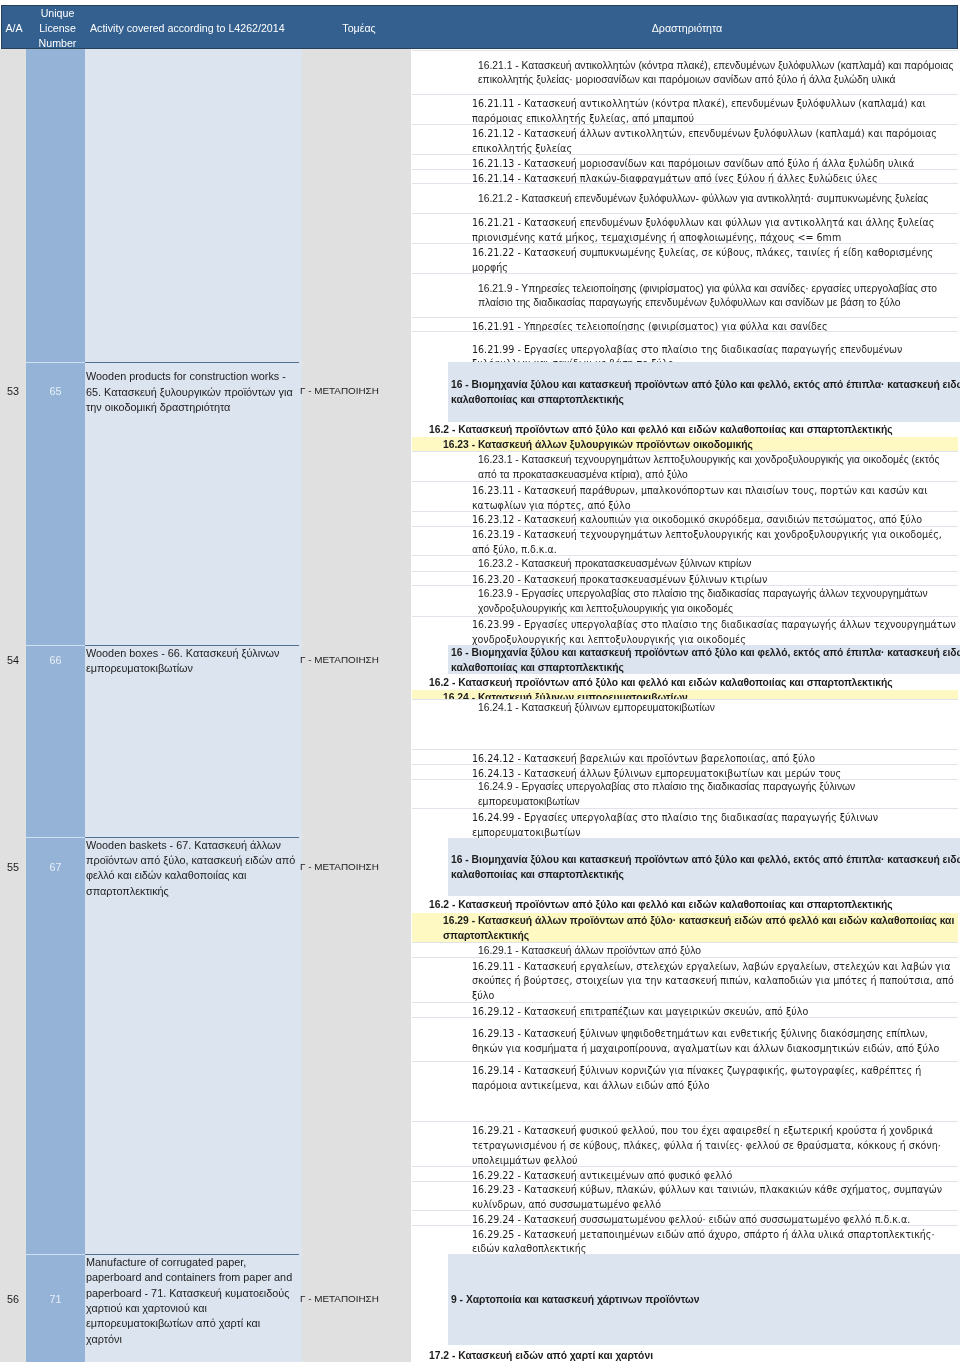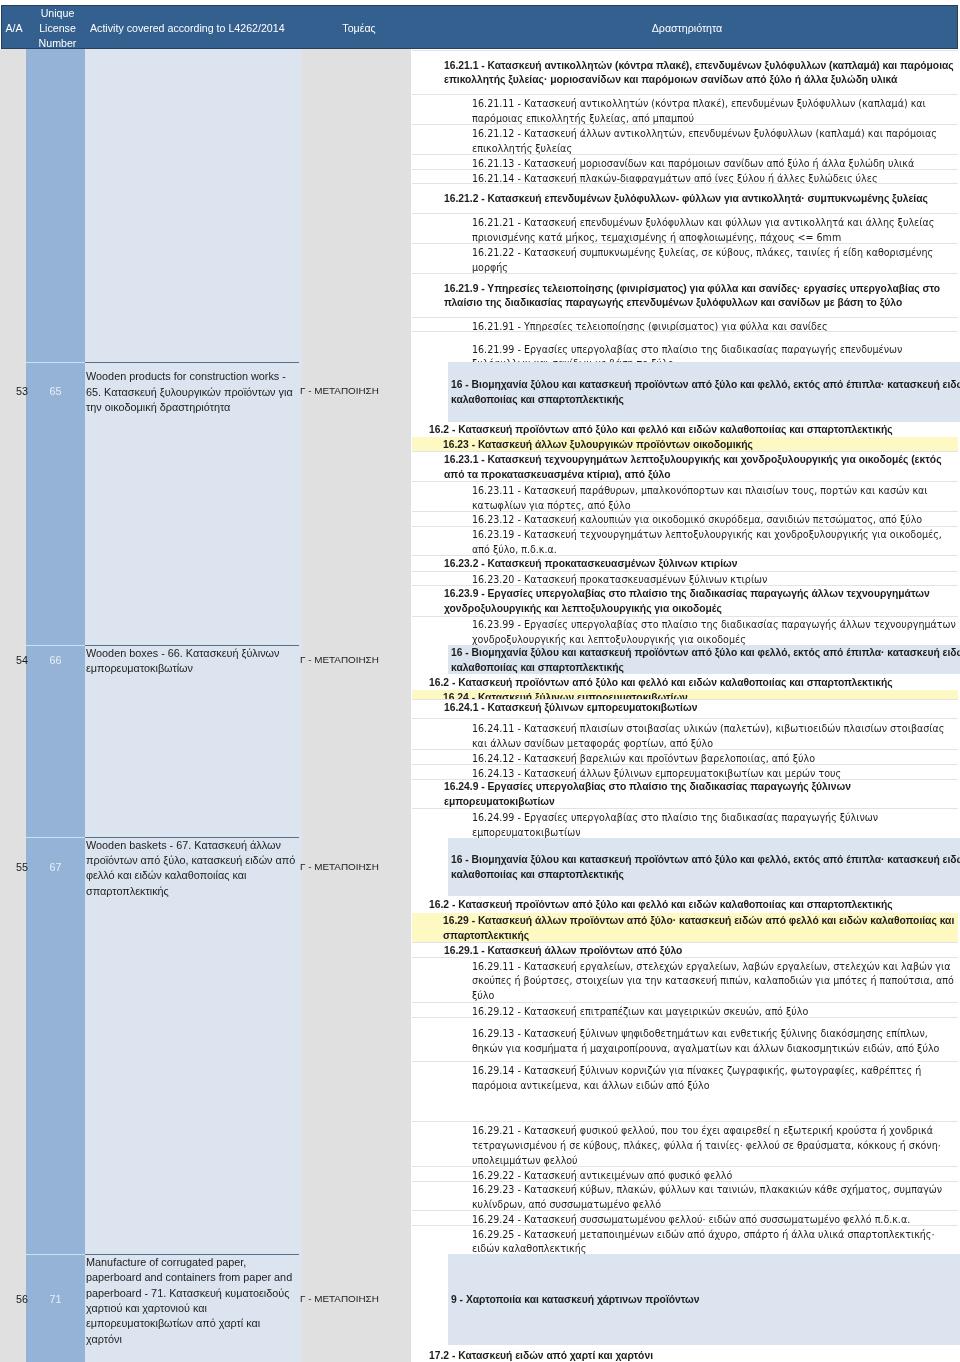--- a/index.html
+++ b/index.html
@@ -19,37 +19,37 @@
   .hc5{left:412px;width:546px;}
 
   
   .col-aa {position:absolute;left:0;  top:49px;width:26px; height:1313px;background:#E0E0E0;}
   .col-lic{position:absolute;left:26px;top:49px;width:59px; height:1313px;background:#94B3D7;}
   .col-act{position:absolute;left:85px;top:49px;width:217px;height:1313px;background:#DCE4EF;}
   .col-sec{position:absolute;left:302px;top:49px;width:109px;height:1313px;background:#E0E0E0;}
 
   .lsep{position:absolute;left:85px;width:214px;height:1px;background:#53718E;}
   .lsep2{position:absolute;left:26px;width:59px;height:1px;background:#CFE0F2;}
-  .c-aa {position:absolute;left:0;  width:26px; text-align:center;font-size:10.8px;line-height:14.8px;color:#1c1c1c;margin-left:9px;}
+  .c-aa {position:absolute;left:0;  width:26px; text-align:center;font-size:10.8px;line-height:14.8px;color:#1c1c1c;}
   .c-lic{position:absolute;left:26px;width:59px; text-align:center;font-size:10.8px;line-height:14.8px;color:#E8EFF8;}
   .c-act{position:absolute;left:85px;width:212px;box-sizing:border-box;padding:0 0px 0 1px;
          font-size:10.85px;line-height:15.35px;color:#1c1c1c;}
   .c-sec{position:absolute;left:300px;width:110px;text-align:left;font-size:9.9px;line-height:14.8px;color:#1c1c1c;}
 
   
   .arow{position:absolute;left:412px;width:546px;box-sizing:border-box;background:#fff;
         display:flex;align-items:center;}
   .arow .t{display:block;font-size:10.3px;line-height:14.8px;width:100%;position:relative;top:1.3px;}
   .lv5 .t{font-size:10.6px;font-family:"DejaVu Sans Condensed","DejaVu Sans",sans-serif;}
   .lv1{background:#DCE4EF;margin-left:36px;}
   .lv1 .t{font-weight:bold;padding-left:3px;padding-right:1px;}
   .lv2 .t{font-weight:bold;padding-left:17px;padding-right:1px;}
   .lv3{background:#fef9c3;}
   .lv3 .t{font-weight:bold;padding-left:31px;padding-right:1px;}
-  .lv4 .t{font-weight:bold;padding-left:32px;padding-right:1px;}
+  .lv4 .t{font-weight:normal;padding-left:66px;padding-right:1px;}
   .lv5 .t{font-weight:normal;padding-left:60px;padding-right:1px;}
   .lv4,.lv5{border-top:1px solid #DFE4EA;}
 </style>
 </head>
 <body>
 
 <div class="page">
 
   <div class="hdr">
     <div class="hc hc1">A/A</div>
@@ -160,23 +160,20 @@
     </div>
   <div class="arow lv2" style="top:674.4px;height:15.1px">
       <span class="t">16.2 - Κατασκευή προϊόντων από ξύλο και φελλό και ειδών καλαθοποιίας και σπαρτοπλεκτικής</span>
     </div>
   <div class="arow lv3" style="top:689.5px;height:14.2px">
       <span class="t">16.24 - Κατασκευή ξύλινων εμπορευματοκιβωτίων</span>
     </div>
   <div class="arow lv4" style="top:699px;height:14.7px">
       <span class="t">16.24.1 - Κατασκευή ξύλινων εμπορευματοκιβωτίων</span>
     </div>
-  <div class="arow lv5" style="top:718.4px;height:30.7px">
-      <span class="t">16.24.11 - Κατασκευή πλαισίων στοιβασίας υλικών (παλετών), κιβωτιοειδών πλαισίων στοιβασίας και άλλων σανίδων μεταφοράς φορτίων, από ξύλο</span>
-    </div>
   <div class="arow lv5" style="top:749.1px;height:14.8px">
       <span class="t">16.24.12 - Κατασκευή βαρελιών και προϊόντων βαρελοποιίας, από ξύλο</span>
     </div>
   <div class="arow lv5" style="top:763.9px;height:14.7px">
       <span class="t">16.24.13 - Κατασκευή άλλων ξύλινων εμπορευματοκιβωτίων και μερών τους</span>
     </div>
   <div class="arow lv4" style="top:778.6px;height:29.6px">
       <span class="t">16.24.9 - Εργασίες υπεργολαβίας στο πλαίσιο της διαδικασίας παραγωγής ξύλινων εμπορευματοκιβωτίων</span>
     </div>
   <div class="arow lv5" style="top:808.2px;height:29.6px">

